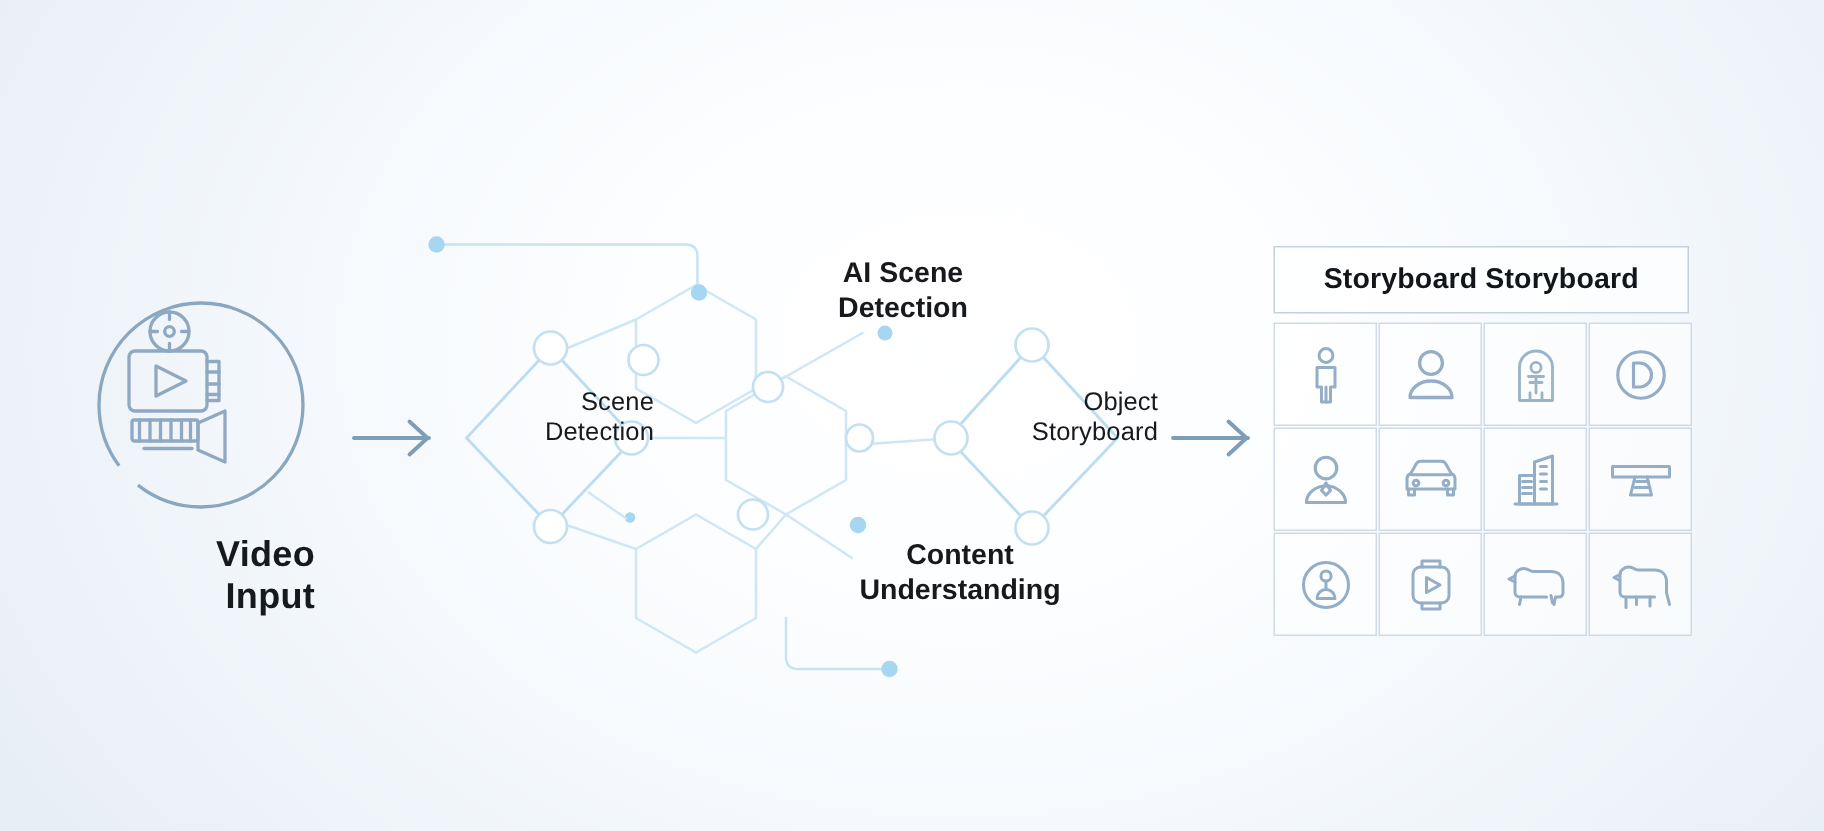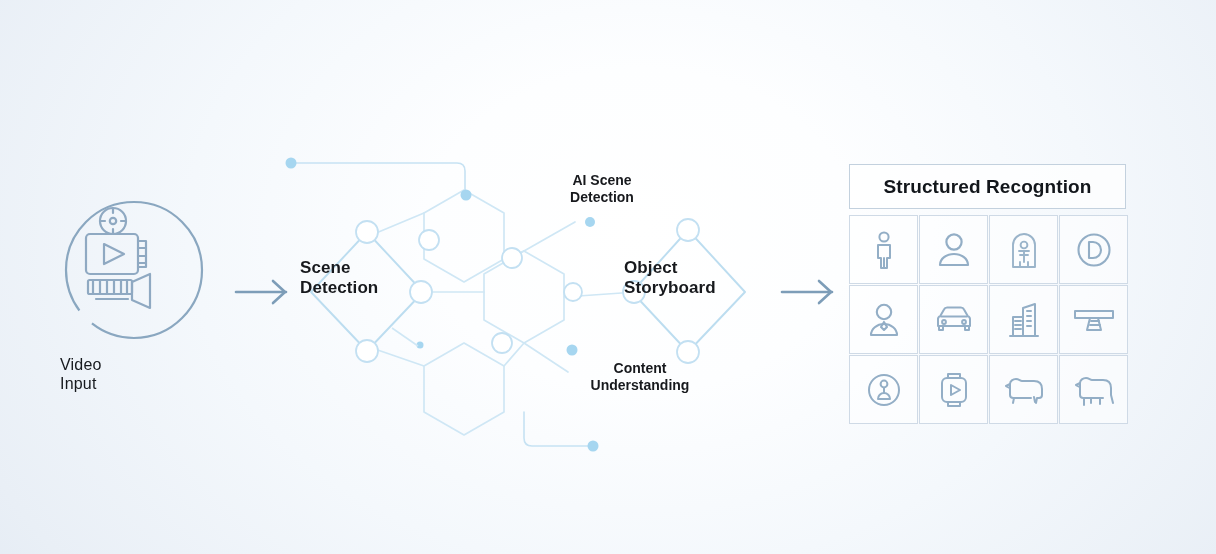--- a/index.html
+++ b/index.html
@@ -41,47 +41,47 @@
     left: 0;
     top: 0;
     width: 148px;
     height: 148px;
   }
   .video-label {
     position: absolute;
     left: 0;
     top: 160px;
     width: 150px;
-    text-align: left;
-    font-size: 16px;
-    font-weight: normal;
+    text-align: right;
+    font-size: 24px;
+    font-weight: bold;
     line-height: 1.18;
     color: #16191d;
     letter-spacing: .2px;
     white-space: pre-line;
   }
 
   
   .node-text {
     position: absolute;
-    text-align: left;
+    text-align: right;
     font-size: 17px;
-    font-weight: bold;
+    font-weight: normal;
     line-height: 1.18;
     color: #17191d;
     letter-spacing: .1px;
     white-space: pre-line;
     pointer-events: none;
   }
   .node-text.scene    { left: 300px; top: 258px; width: 136px; }
   .node-text.objrec   { left: 624px; top: 258px; width: 148px; }
   .label-float {
     position: absolute;
     text-align: center;
-    font-size: 14px;
+    font-size: 19px;
     font-weight: bold;
     line-height: 1.2;
     color: #17191d;
     white-space: pre-line;
   }
   .label-float.ai-scene { left: 524px; top: 172px; width: 156px; }
   .label-float.content  { left: 552px; top: 360px; width: 176px; }
 
   
   .storyboard {
@@ -232,21 +232,21 @@
   <div class="node-text scene">Scene
 Detection</div>
   <div class="node-text objrec">Object
 Storyboard</div>
   <div class="label-float ai-scene">AI Scene
 Detection</div>
   <div class="label-float content">Content
 Understanding</div>
 
   <div class="storyboard">
-    <div class="sb-title">Structured Recogntion</div>
+    <div class="sb-title">Storyboard Storyboard</div>
     <div class="sb-grid">
 
       <div class="sb-cell">
         <svg width="34" height="40" viewBox="0 0 34 40">
           <g fill="none" stroke="#93aec6" stroke-width="2" stroke-linejoin="round" stroke-linecap="round">
             <circle cx="17" cy="7" r="4.6"></circle>
             <path d="M11 15 h12 v13 h-3 v10 h-6 v-10 h-3 Z"></path>
             <path d="M17 28 v10"></path>
           </g>
         </svg>

